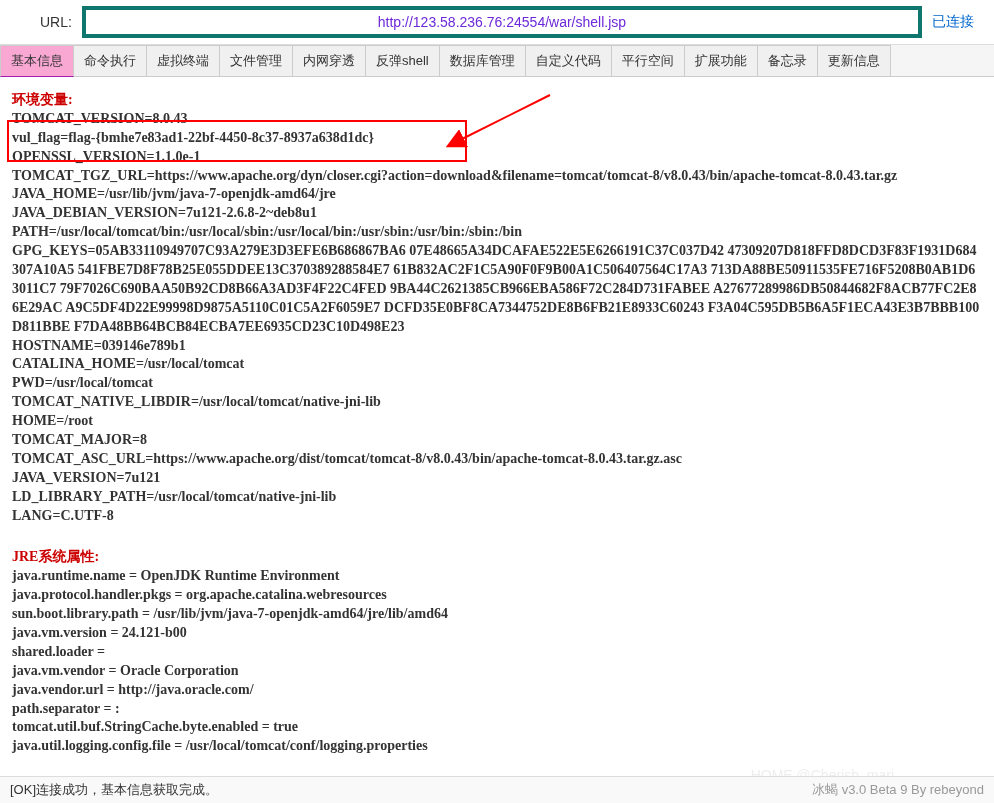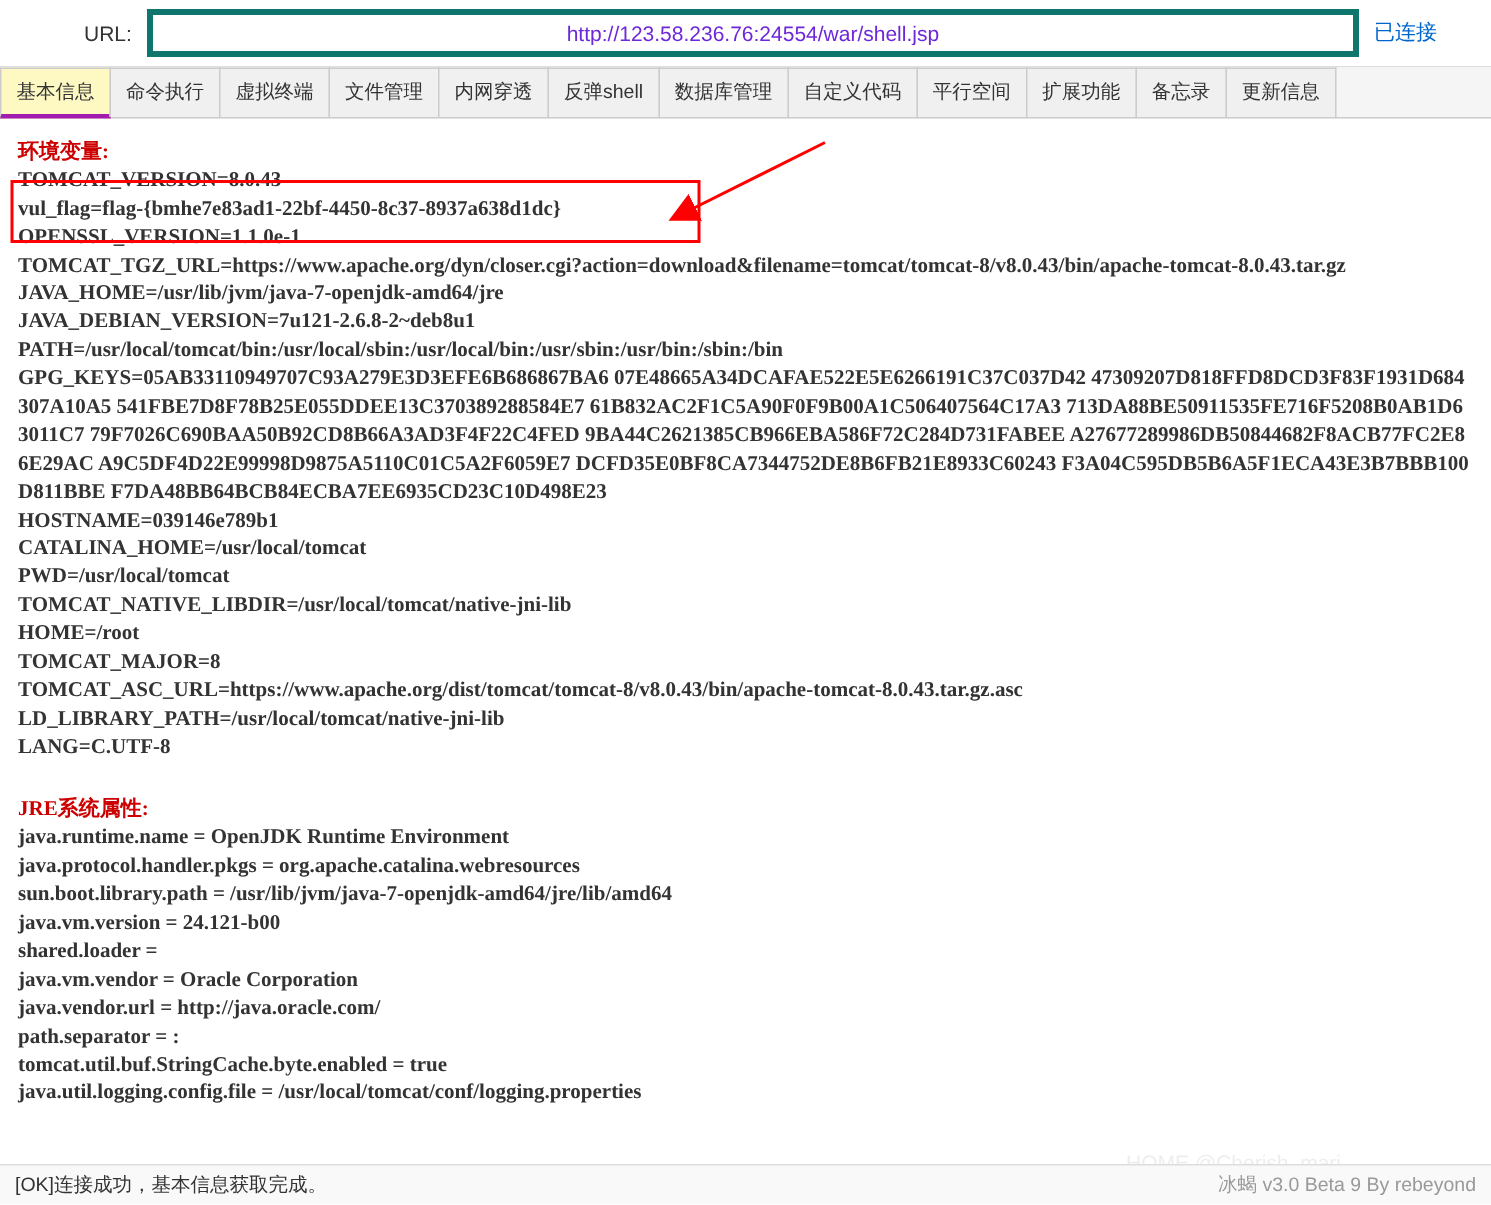--- a/index.html
+++ b/index.html
@@ -1,25 +1,25 @@
 <!DOCTYPE html>
 <html><head>
   <meta charset="utf-8">
   <style>
     * { margin: 0; padding: 0; box-sizing: border-box; }
     body { font-family: "Microsoft YaHei", Arial, sans-serif; font-size: 13px; background: #fff; width: 994px; height: 803px; position: relative; overflow: hidden; }
     
-    .url-bar { display: flex; align-items: center; padding: 6px 26px; border-bottom: 1px solid #ddd; gap: 10px; }
+    .url-bar { display: flex; align-items: center; padding: 6px 10px; border-bottom: 1px solid #ddd; gap: 10px; }
     .url-label { font-size: 14px; color: #333; padding-left: 30px; }
     .url-input { flex: 1; padding: 4px 8px; border: 4px solid #0f766e; font-size: 14px; color: #6d28d9; background: #fff; text-align: center; }
     .status-connected { color: #0066cc; font-size: 14px; padding-right: 10px; }
     
     .tabs { display: flex; border-bottom: 1px solid #ccc; background: #f5f5f5; }
     .tab { padding: 6px 10px; border: 1px solid #ccc; border-bottom: none; margin-right: -1px; cursor: pointer; font-size: 13px; background: #f0f0f0; color: #333; }
-    .tab.active { background: #fef9c3; border-bottom: 3px solid #a21caf; margin-bottom: -1px; }
+    .tab.active { background: #f9a8d4; border-bottom: 1px solid #a21caf; margin-bottom: -1px; }
     
     .content { padding: 10px 12px; height: 690px; overflow-y: auto; font-family: "SimSun", "Times New Roman", serif; font-size: 14px; line-height: 1.35; position: relative; font-weight: bold; }
     .content::-webkit-scrollbar { width: 16px; }
     .content::-webkit-scrollbar-track { background: #f0f0f0; }
     .content::-webkit-scrollbar-thumb { background: #c0c0c0; border: 1px solid #a0a0a0; }
     
     .section-title { color: #cc0000; font-size: 14px; margin-top: 4px; }
     .env-line { color: #333; white-space: pre-wrap; word-break: break-all; }
     
     .highlight-box { border: 2px solid #ff0000; position: absolute; top: 120px; left: 7px; width: 460px; height: 42px; pointer-events: none; }
@@ -64,20 +64,21 @@
   <div class="env-line">JAVA_DEBIAN_VERSION=7u121-2.6.8-2~deb8u1</div>
   <div class="env-line">PATH=/usr/local/tomcat/bin:/usr/local/sbin:/usr/local/bin:/usr/sbin:/usr/bin:/sbin:/bin</div>
   <div class="env-line">GPG_KEYS=05AB33110949707C93A279E3D3EFE6B686867BA6 07E48665A34DCAFAE522E5E6266191C37C037D42 47309207D818FFD8DCD3F83F1931D684307A10A5 541FBE7D8F78B25E055DDEE13C370389288584E7 61B832AC2F1C5A90F0F9B00A1C506407564C17A3 713DA88BE50911535FE716F5208B0AB1D63011C7 79F7026C690BAA50B92CD8B66A3AD3F4F22C4FED 9BA44C2621385CB966EBA586F72C284D731FABEE A27677289986DB50844682F8ACB77FC2E86E29AC A9C5DF4D22E99998D9875A5110C01C5A2F6059E7 DCFD35E0BF8CA7344752DE8B6FB21E8933C60243 F3A04C595DB5B6A5F1ECA43E3B7BBB100D811BBE F7DA48BB64BCB84ECBA7EE6935CD23C10D498E23</div>
   <div class="env-line">HOSTNAME=039146e789b1</div>
   <div class="env-line">CATALINA_HOME=/usr/local/tomcat</div>
   <div class="env-line">PWD=/usr/local/tomcat</div>
   <div class="env-line">TOMCAT_NATIVE_LIBDIR=/usr/local/tomcat/native-jni-lib</div>
   <div class="env-line">HOME=/root</div>
   <div class="env-line">TOMCAT_MAJOR=8</div>
   <div class="env-line">TOMCAT_ASC_URL=https://www.apache.org/dist/tomcat/tomcat-8/v8.0.43/bin/apache-tomcat-8.0.43.tar.gz.asc</div>
+  <div class="env-line">JAVA_VERSION=7u121</div>
   <div class="env-line">LD_LIBRARY_PATH=/usr/local/tomcat/native-jni-lib</div>
   <div class="env-line">LANG=C.UTF-8</div>
   <br>
   <div class="section-title">JRE系统属性:</div>
   <div class="env-line">java.runtime.name = OpenJDK Runtime Environment</div>
   <div class="env-line">java.protocol.handler.pkgs = org.apache.catalina.webresources</div>
   <div class="env-line">sun.boot.library.path = /usr/lib/jvm/java-7-openjdk-amd64/jre/lib/amd64</div>
   <div class="env-line">java.vm.version = 24.121-b00</div>
   <div class="env-line">shared.loader = </div>
   <div class="env-line">java.vm.vendor = Oracle Corporation</div>

